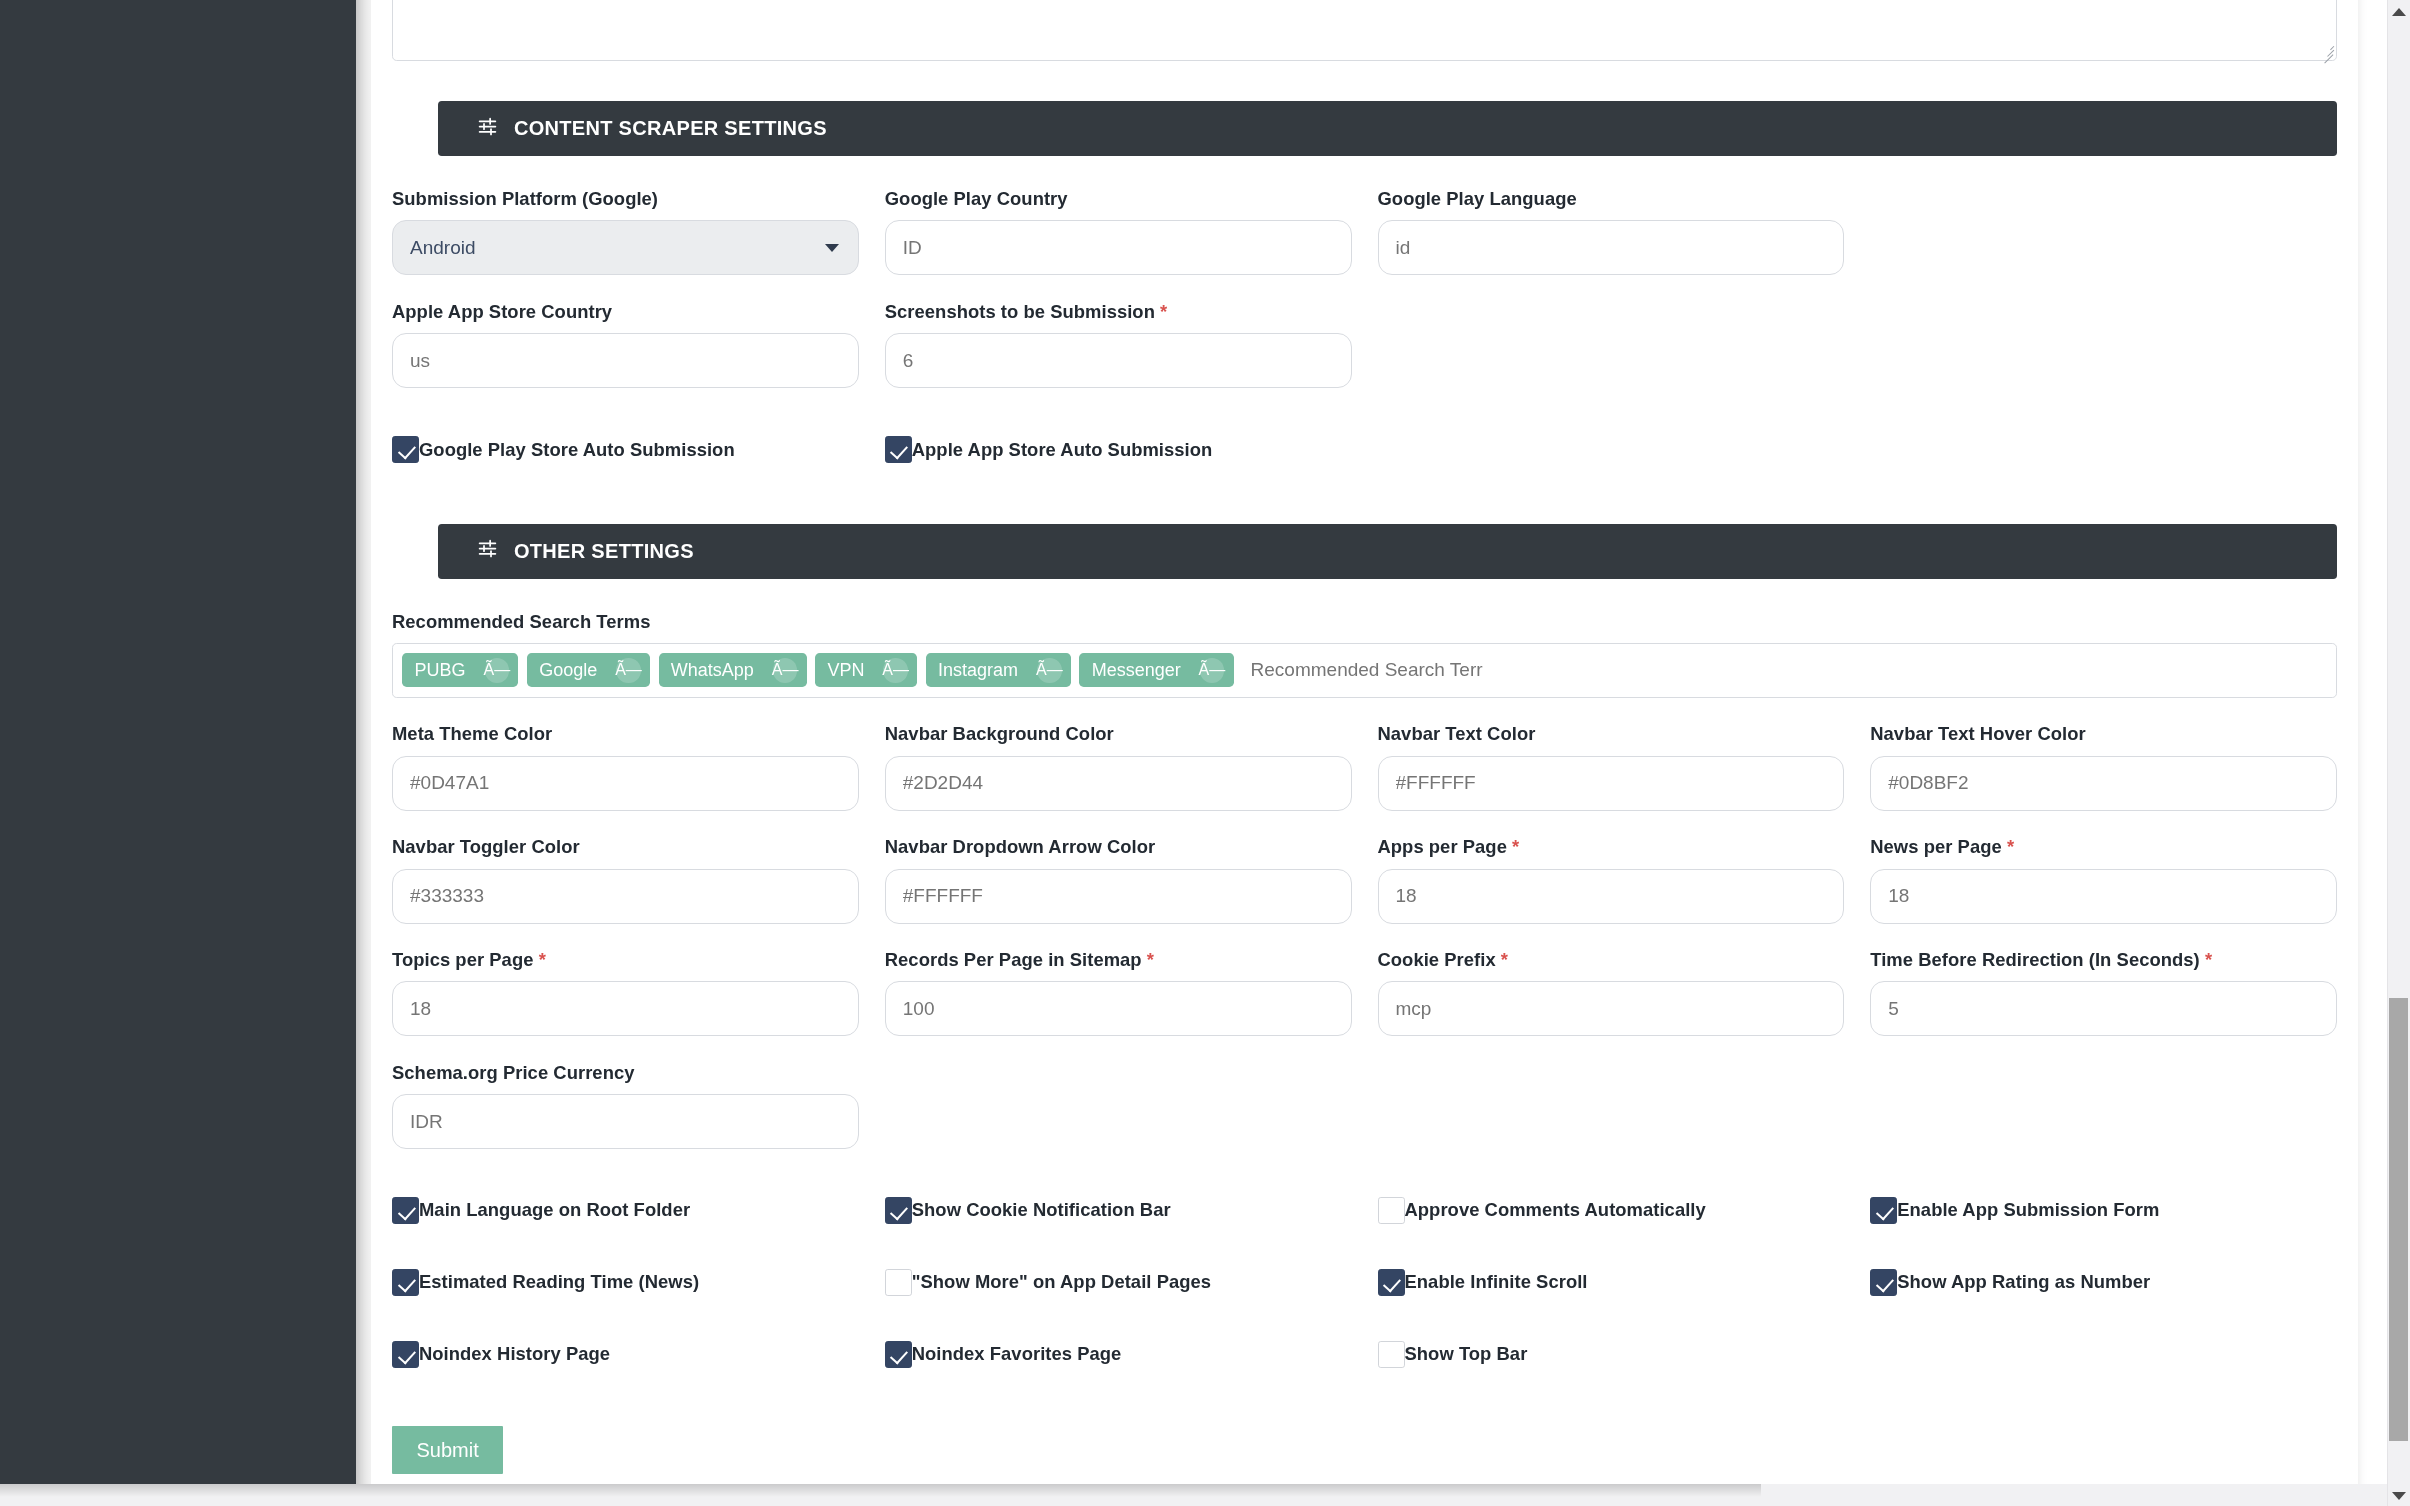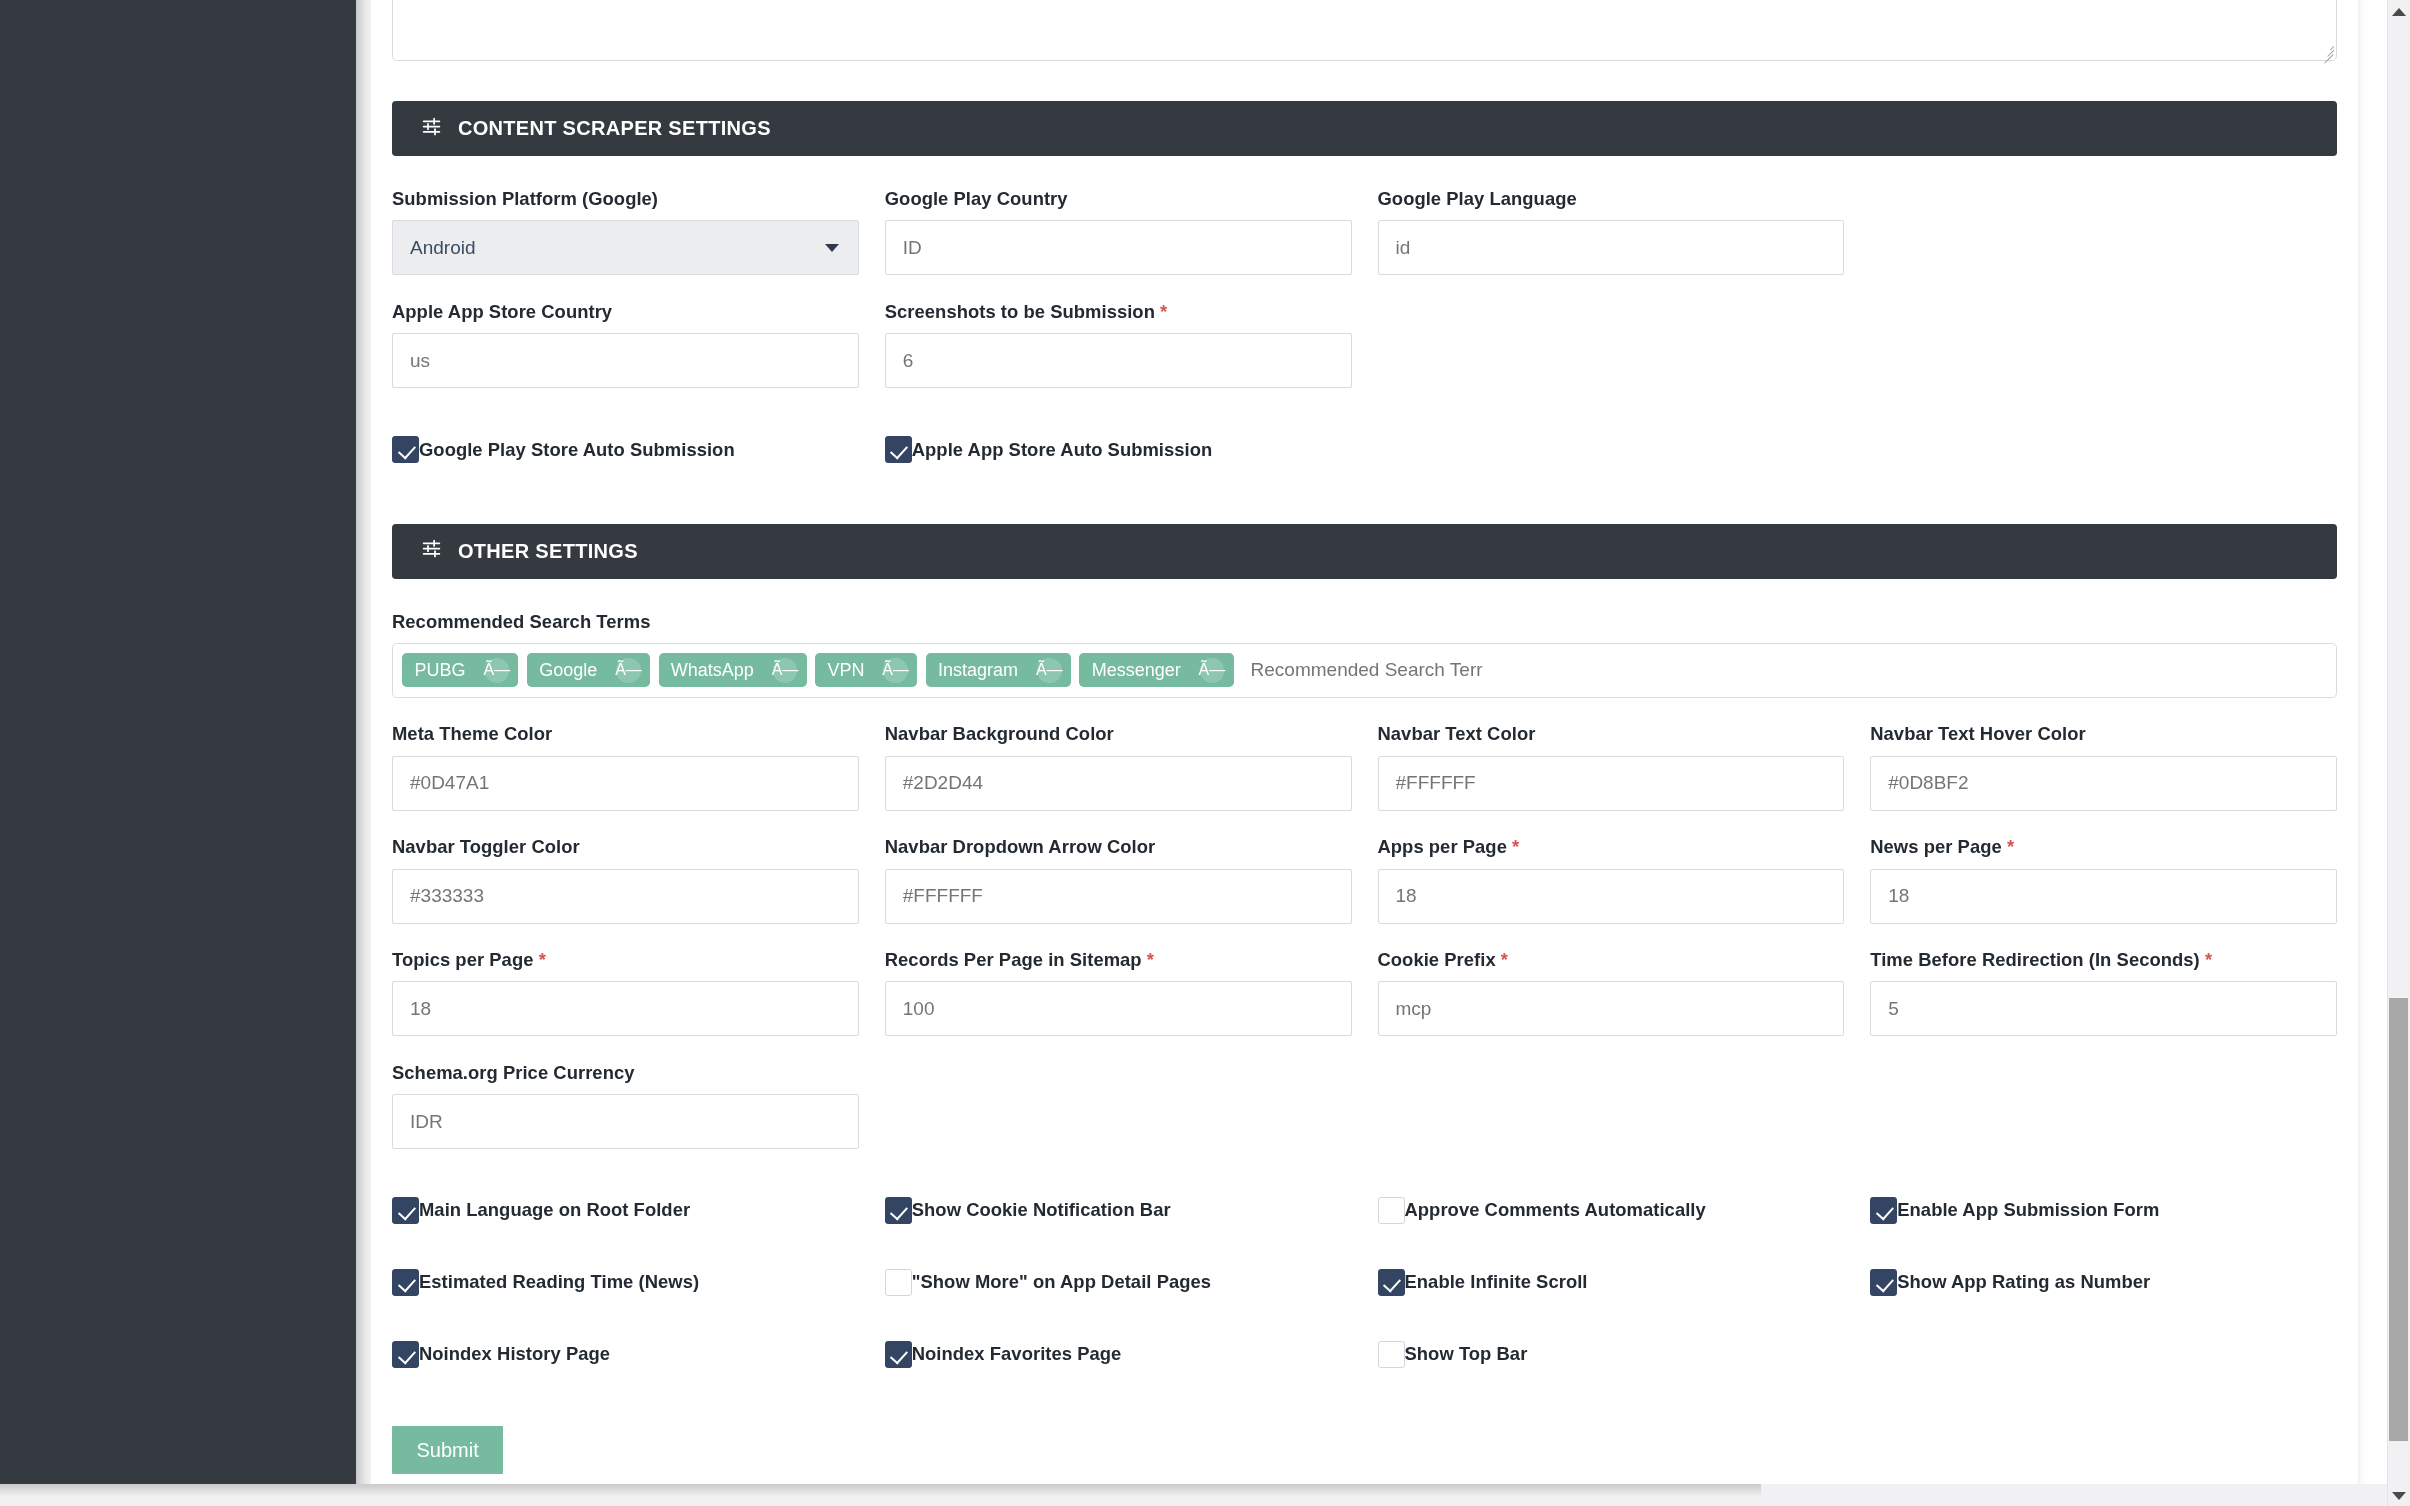--- a/index.html
+++ b/index.html
@@ -81,25 +81,26 @@
 
   
   .section-header {
     display: flex;
     align-items: center;
     gap: 16px;
     background: #343a40;
     color: #ffffff;
     border-radius: 3.8px;
     height: 55px;
-    padding: 0 29px;
+    padding: 0 39px;
     margin-bottom: 32px;
     font-size: 20px;
     font-weight: bold;
     letter-spacing: 0.3px;
+    margin-left: 46px;
   }
   .section-header.second { margin-top: 38px; }
   .sliders-icon { display: block; }
 
   
   .row4 {
     display: grid;
     grid-template-columns: repeat(4, 1fr);
     column-gap: 26px;
   }
@@ -111,21 +112,21 @@
     color: #232a32;
     margin-bottom: 10.4px;
     letter-spacing: 0.05px;
   }
   .req { color: #d9534f; font-weight: bold; }
 
   .control {
     width: 100%;
     height: 55px;
     border: 0.9px solid #d8dbe0;
-    border-radius: 2px;
+    border-radius: 14px;
     background: #ffffff;
     color: #8a9099;
     font-size: 19px;
     font-family: "Liberation Sans", sans-serif;
     padding: 0 17px;
     display: flex;
     align-items: center;
   }
   .control.select {
     background: #ebedef;

